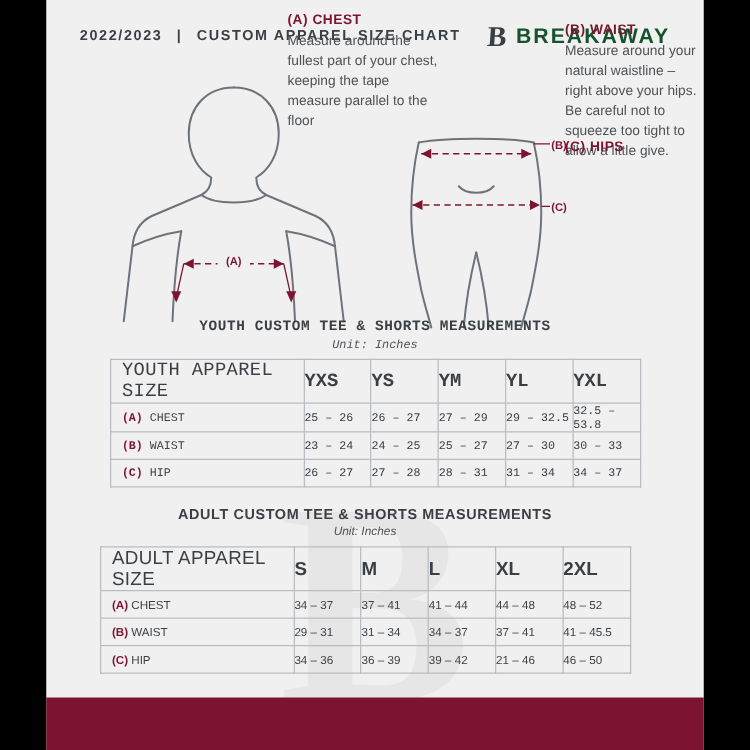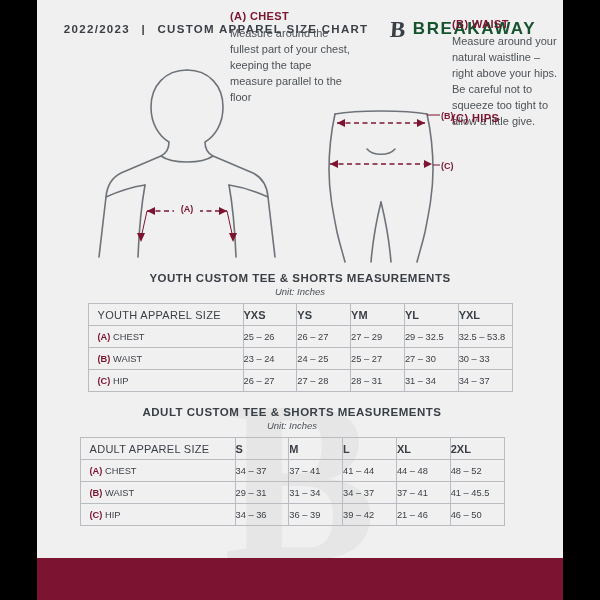--- a/index.html
+++ b/index.html
@@ -148,30 +148,30 @@
     padding: 0;
   }
   table.size th.rowhead, table.size td.rowhead {
     text-align: left;
     padding-left: 9px;
     width: 145px;
     font-weight: normal;
   }
   table.size thead th {
     font-weight: bold;
-    font-size: 11px;
+    font-size: 15px;
   }
   table.size thead th.rowhead {
     font-weight: normal;
     letter-spacing: .3px;
   }
   .lbl { color: #7c1431; font-weight: bold; }
   .lbl-rest { color: #3a3f45; }
 
-  #section-youth { position: absolute; left: 0; top: 272px; width: 526px; }
+  #section-youth { position: absolute; left: 0; top: 255px; width: 526px; font-family: Liberation Mono, monospace; }
   #section-adult { position: absolute; left: 0; top: 406px; width: 510px; }
 
   
   .footer-bar {
     position: absolute;
     left: 37px;
     top: 558px;
     width: 526px;
     height: 42px;
     background: #7c1431;

